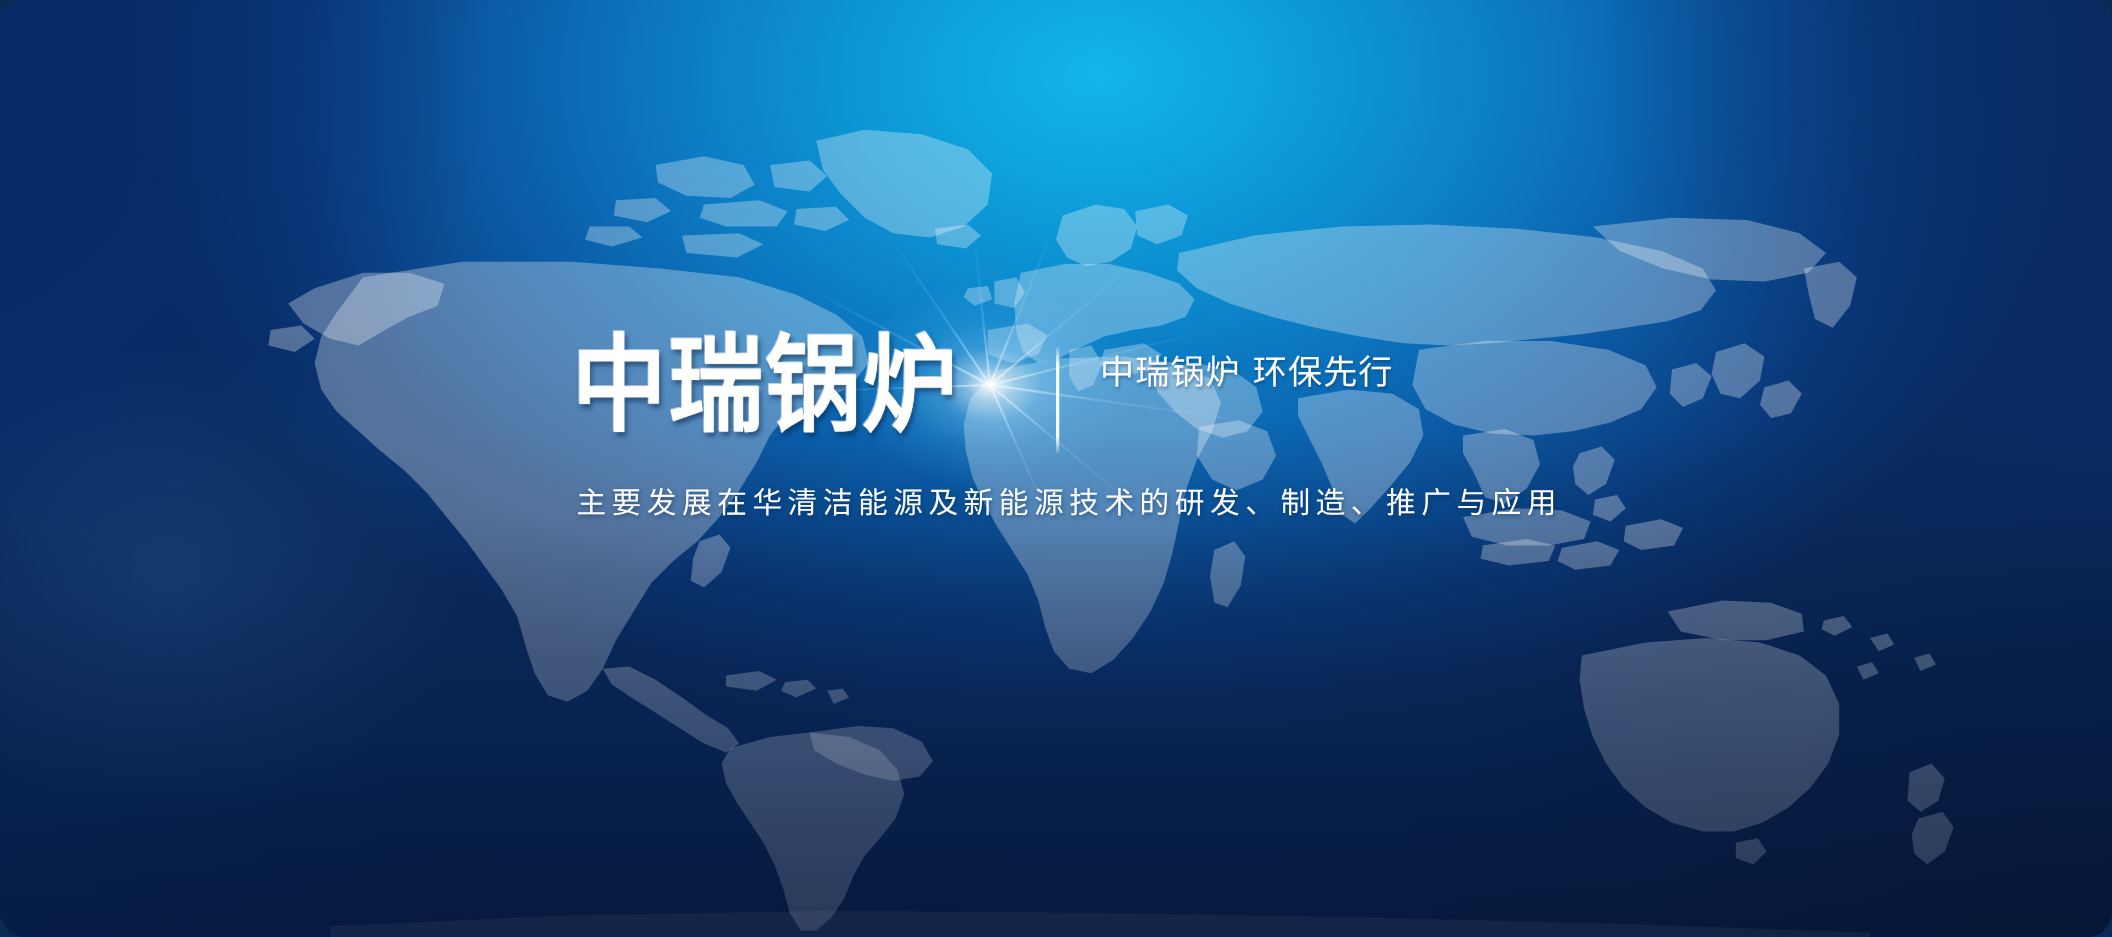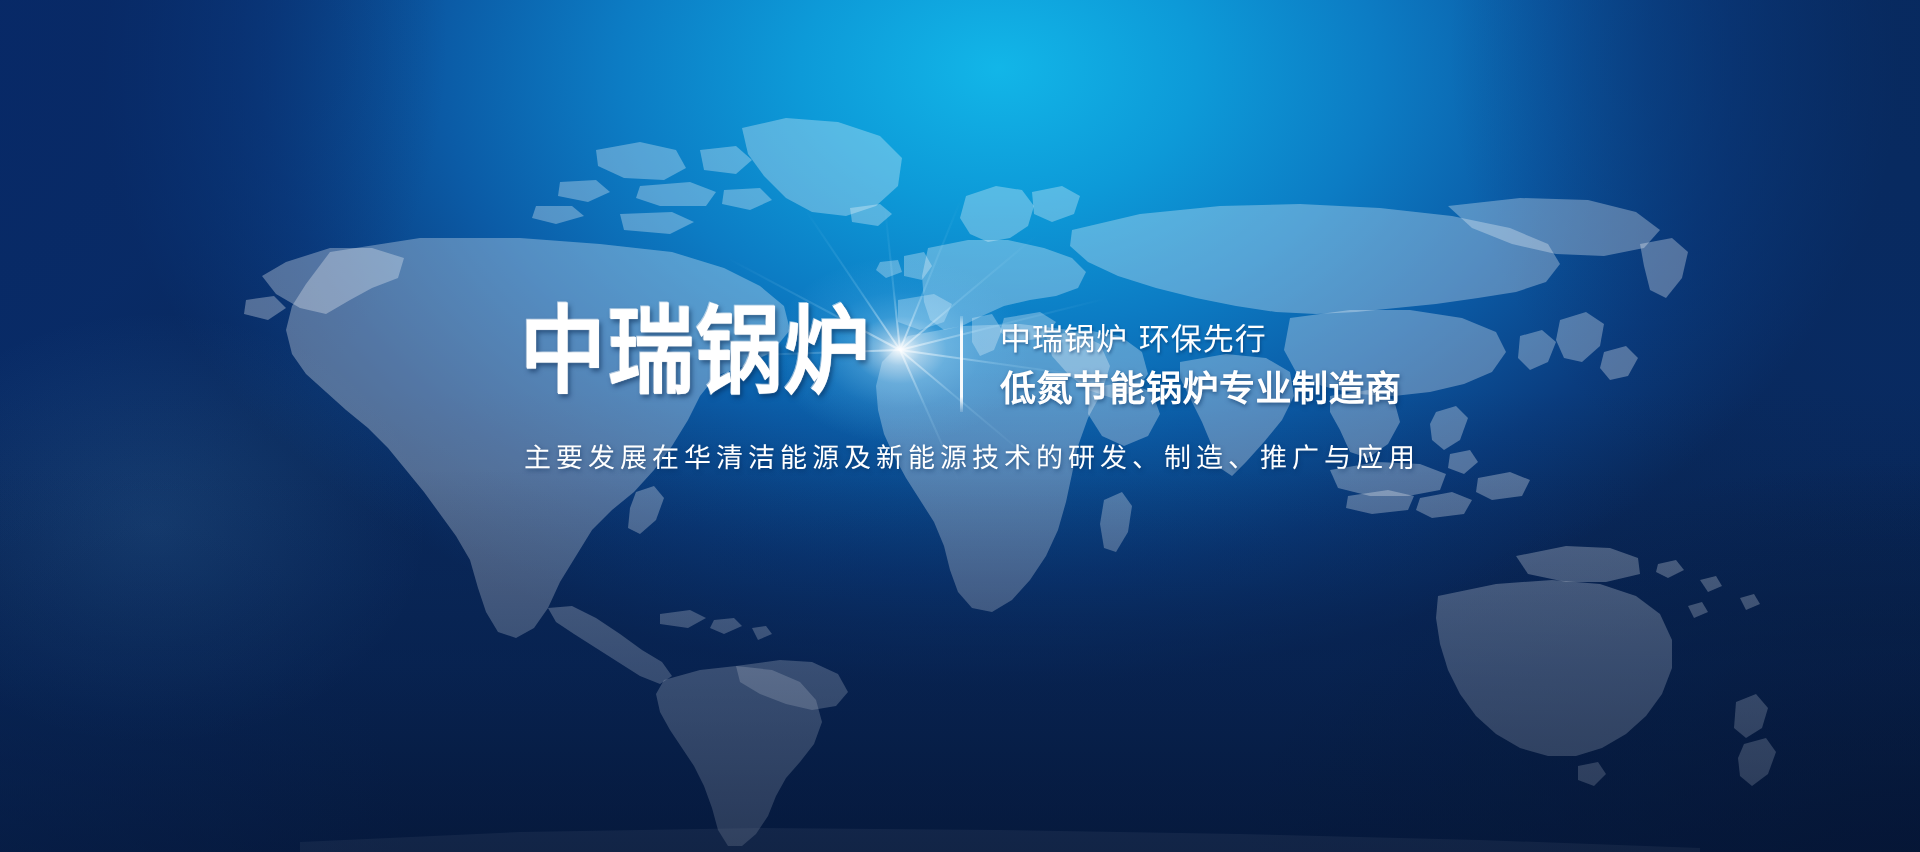--- a/index.html
+++ b/index.html
@@ -11,20 +11,21 @@
   body {
     font-family: "Liberation Sans", "DejaVu Sans", sans-serif;
   }
 
   .banner {
     position: relative;
     width: 1920px;
     height: 852px;
     overflow: hidden;
     background: #0c4a8c;
+    border-radius: 23px;
   }
 
   
   .bg-base {
     position: absolute;
     inset: 0;
     background:
       radial-gradient(ellipse 900px 620px at 52% 8%,
           #12b6e8 0%, #0d9ad8 22%, #0c7cc4 42%, #0b5ba6 62%, #0a3c7e 82%, #09295c 100%);
   }
@@ -325,18 +326,17 @@
   </div>
 
   <div class="content">
 
     <div class="logo-title">中瑞锅炉</div>
 
     <div class="divider"></div>
 
     <div class="sub-line-1">中瑞锅炉  环保先行</div>
 
-    <div class="sub-line-2">低氮节能锅炉专业制造商</div>
 
     <div class="tagline">主要发展在华清洁能源及新能源技术的研发、制造、推广与应用</div>
 
   </div>
 </div>
 
 </body></html>

